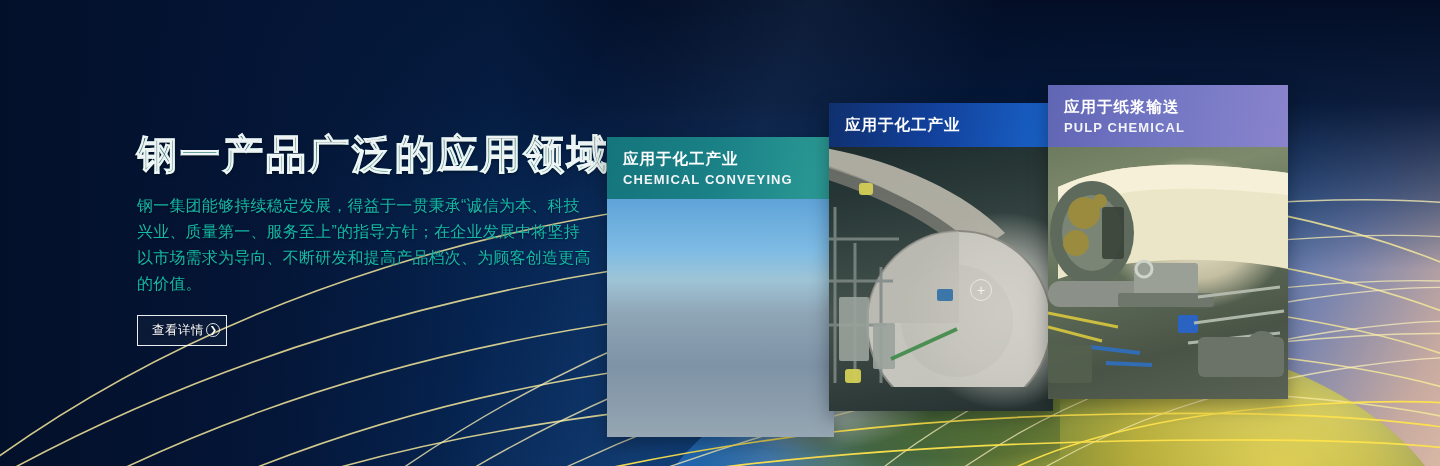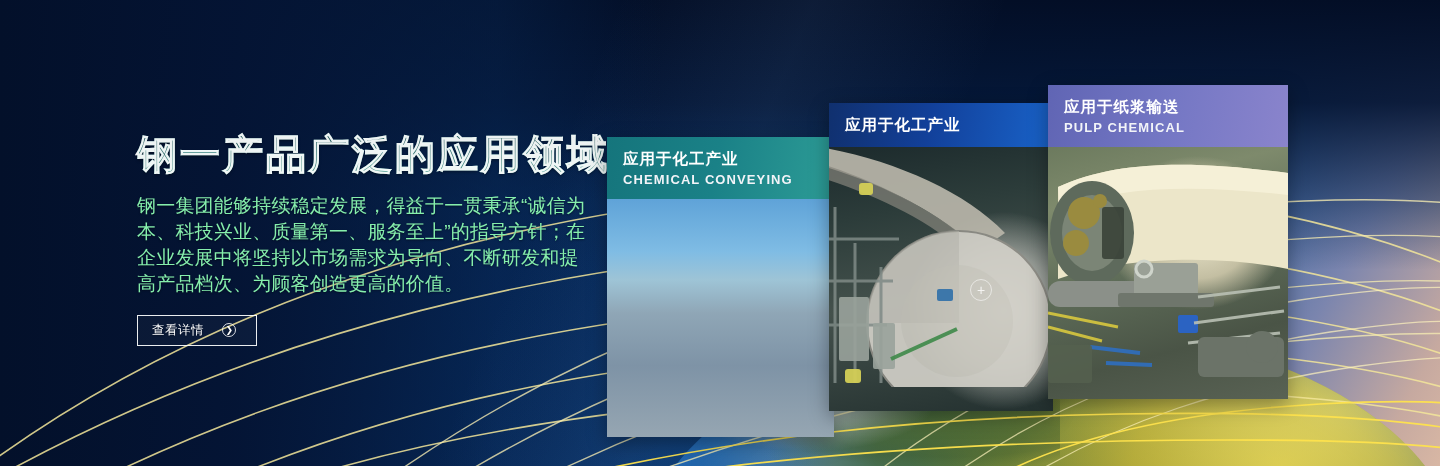--- a/index.html
+++ b/index.html
@@ -79,26 +79,26 @@
   .copy{position:absolute;left:137px;top:132px;width:470px;}
   .headline{
     font-size:40px;font-weight:700;letter-spacing:3px;line-height:1.12;
     background:linear-gradient(180deg,#1f5f63 0%,#2f8f8c 42%,#4fb8ac 72%,#7fd7c6 100%);
     -webkit-background-clip:text;background-clip:text;color:transparent;
     -webkit-text-stroke:1px rgba(255,255,255,.92);
     text-shadow:0 2px 3px rgba(0,0,0,.35);
     margin:0 0 16px 0;white-space:nowrap;
   }
   .para{
-    color:#86efac;font-size:19px;line-height:26px;letter-spacing:.2px;
+    color:#14b8a6;font-size:16px;line-height:26px;letter-spacing:.2px;
     margin:0;width:455px;text-shadow:0 1px 2px rgba(0,0,0,.45);
   }
   .btn{
-    display:inline-flex;align-items:center;gap:18px;
-    margin-top:18px;padding:6px 20px 6px 14px;
+    display:inline-flex;align-items:center;gap:2px;
+    margin-top:18px;padding:6px 6px 6px 14px;
     border:1px solid rgba(255,255,255,.92);
     color:#ffffff;font-size:12.5px;letter-spacing:.5px;
     background:rgba(255,255,255,.03);cursor:pointer;
     text-shadow:0 1px 2px rgba(0,0,0,.4);
   }
   .btn .chev{
     display:inline-flex;align-items:center;justify-content:center;
     width:14px;height:14px;border:1px solid rgba(255,255,255,.85);
     border-radius:50%;font-size:9px;line-height:1;padding-left:1px;
   }

